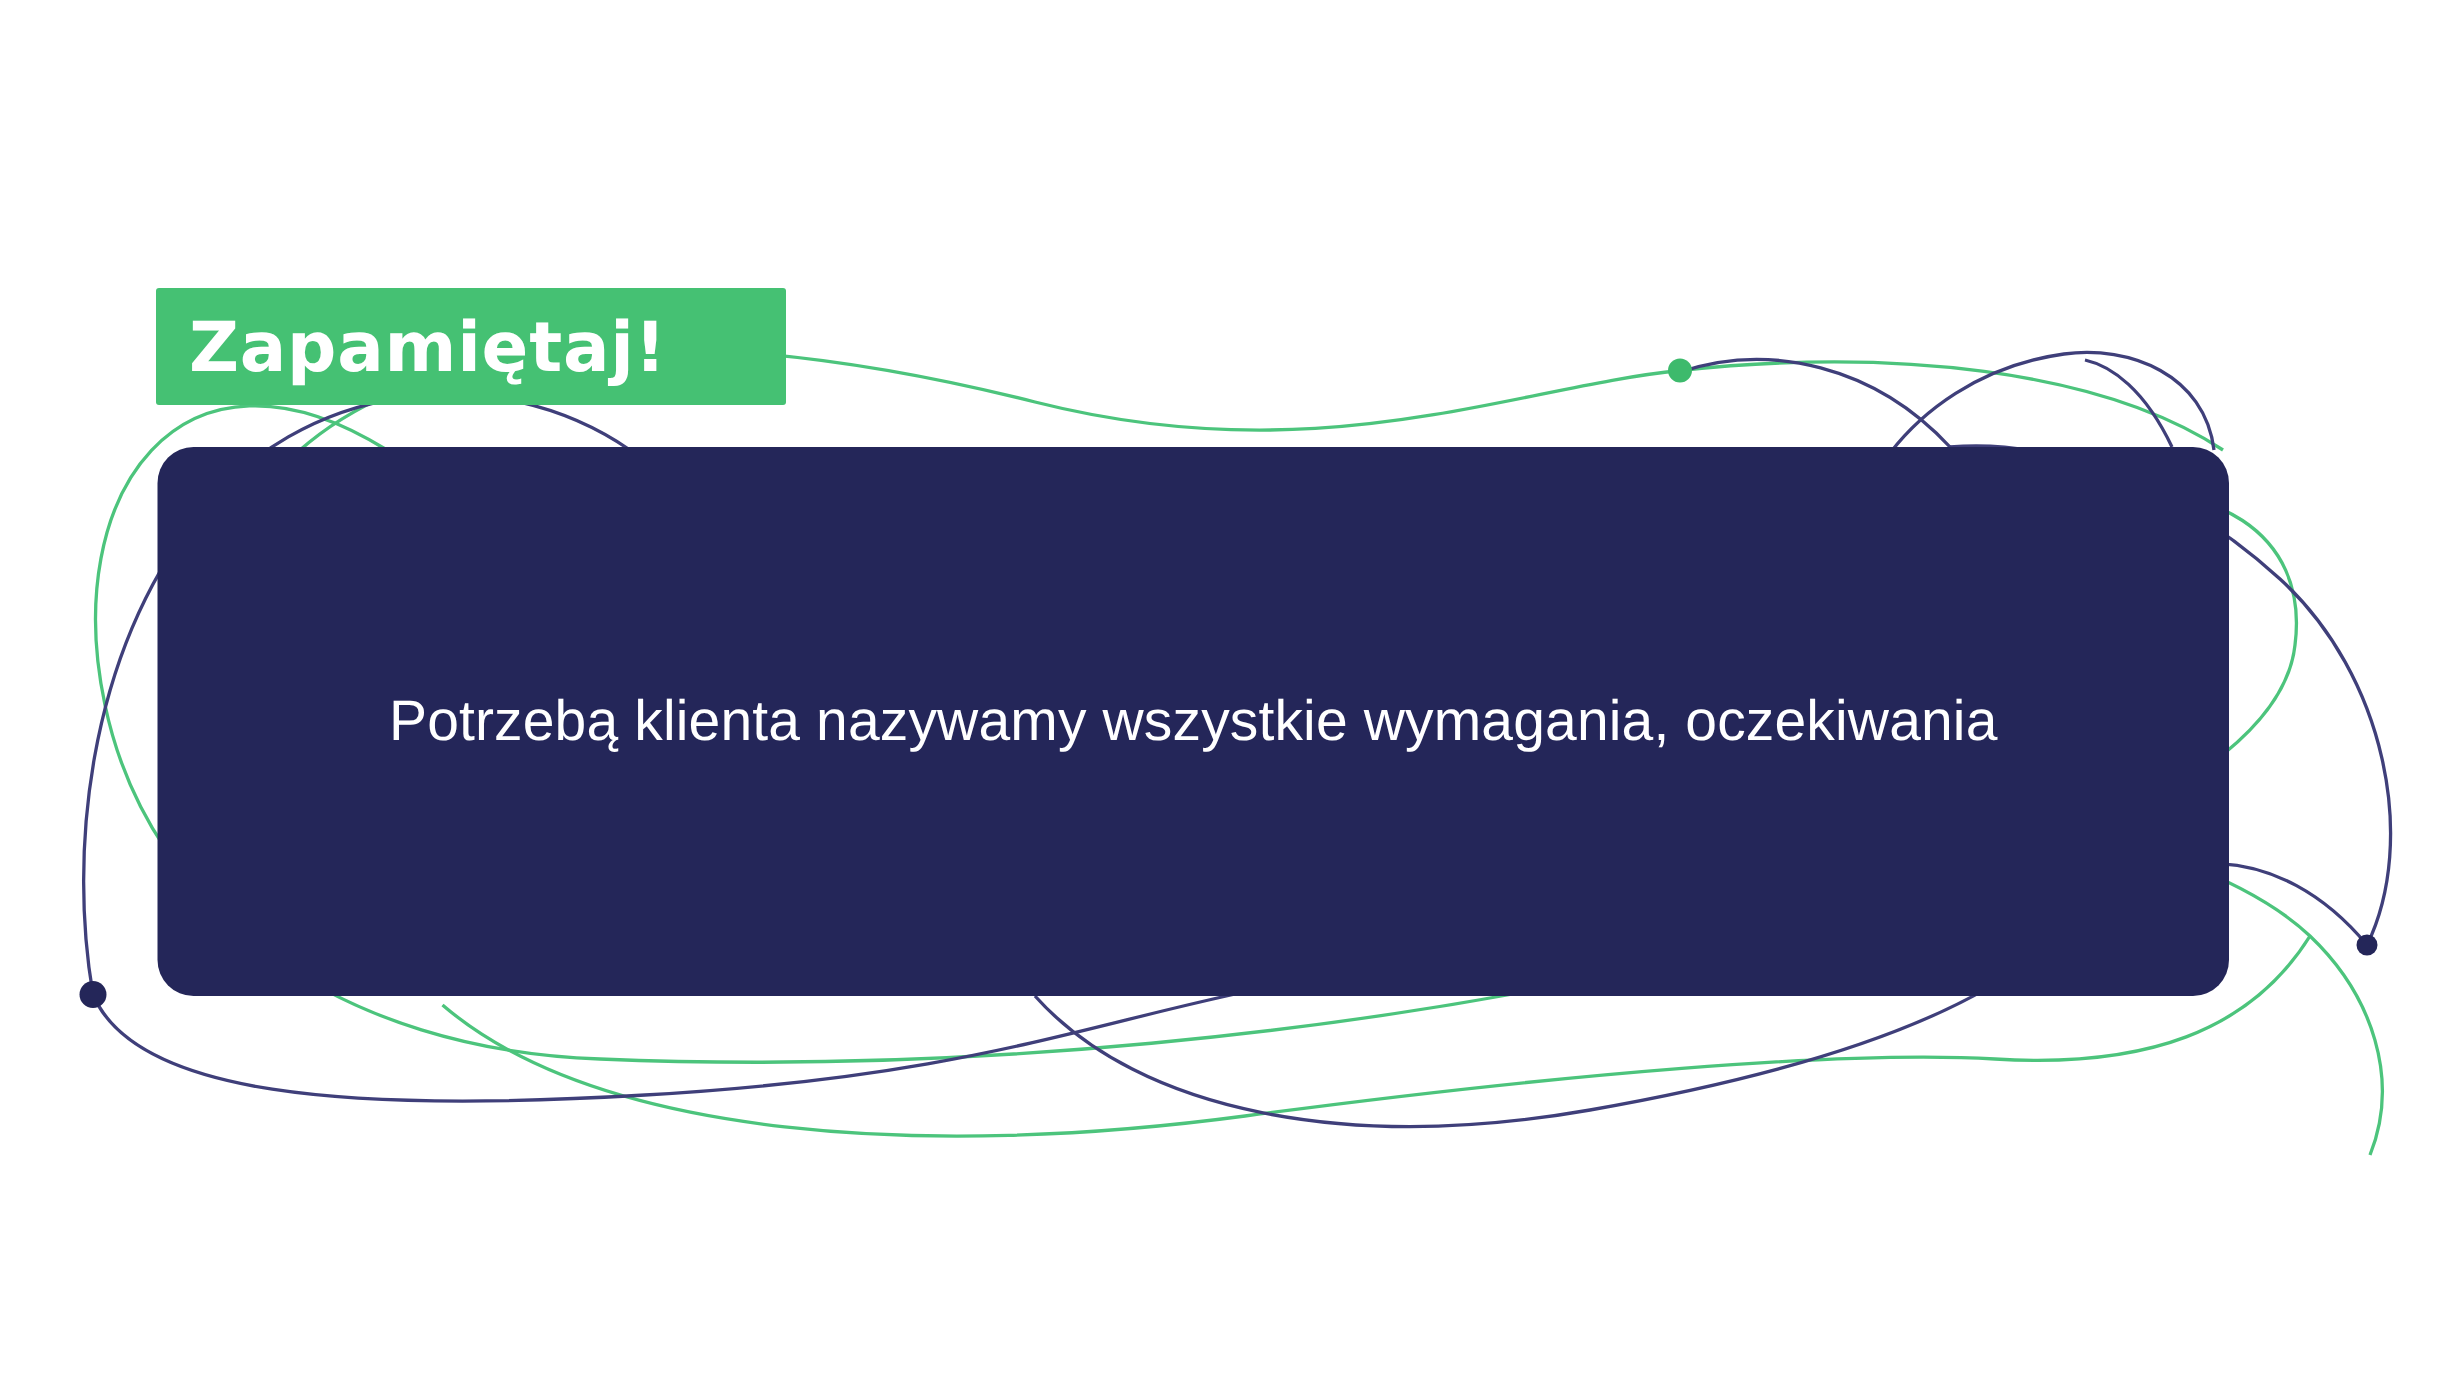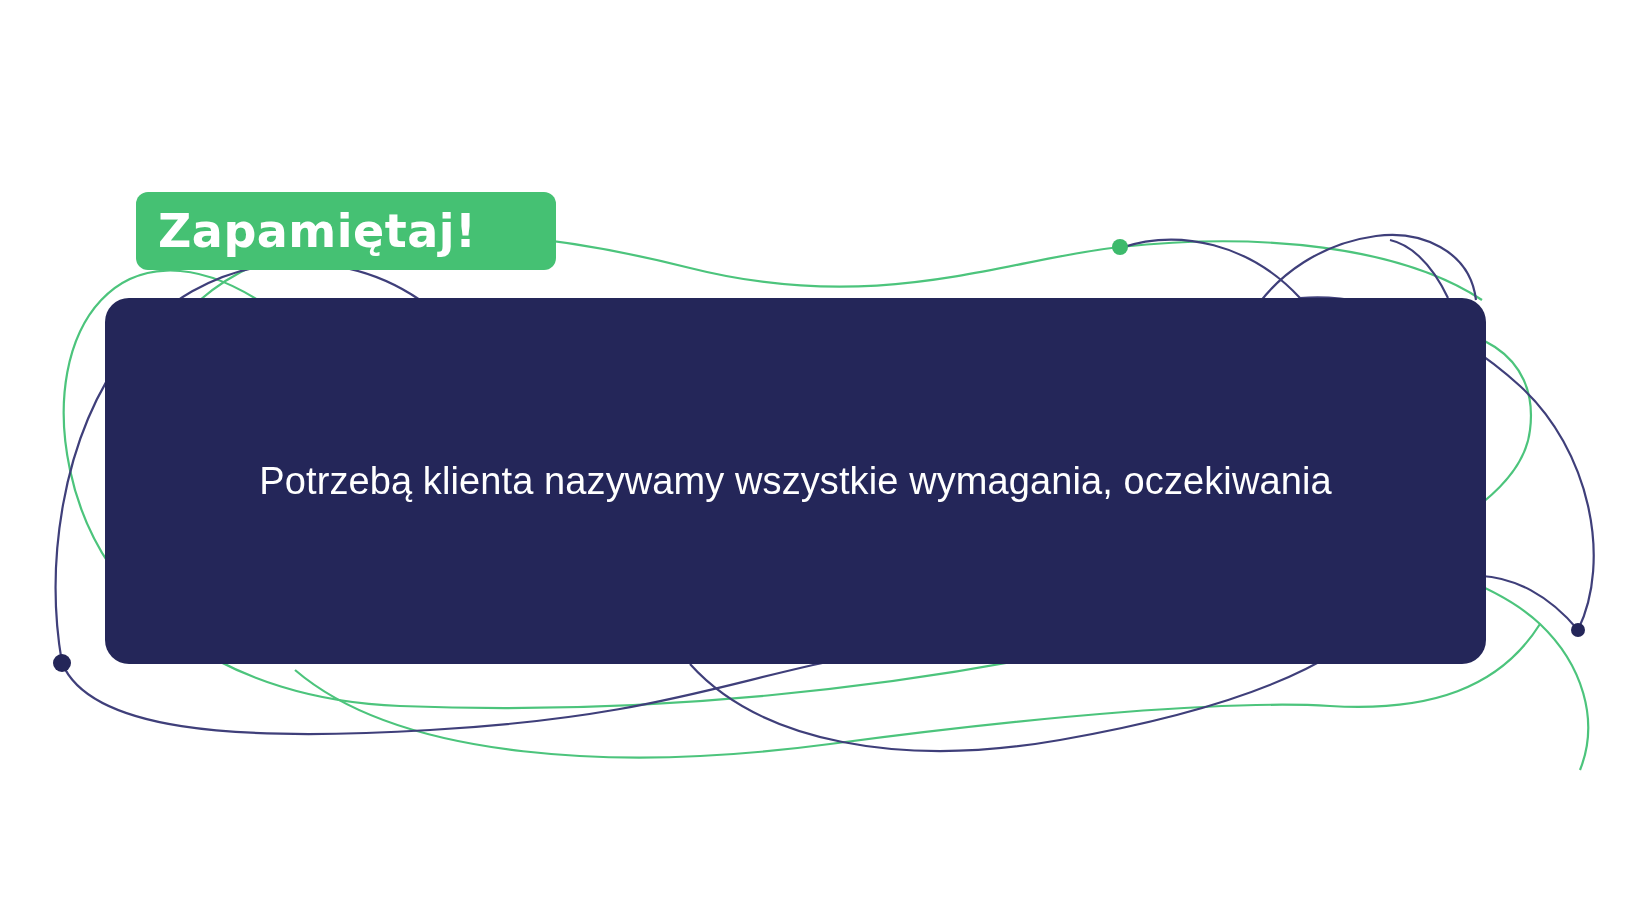--- a/index.html
+++ b/index.html
@@ -56,27 +56,26 @@
     display: block;
     white-space: nowrap;
   }
   .badge {
     position: absolute;
     left: 104px;
     top: 192px;
     min-width: 420px;
     height: 78px;
     background: #45c173;
-    border-radius: 12px;
+    border-radius: 2px;
     display: flex;
     align-items: center;
     z-index: 4;
     padding: 0 22px;
     box-sizing: border-box;
-    margin-left: 32px;
   }
   .badge-label {
     color: #ffffff;
     font-size: 46px;
     font-weight: 700;
     letter-spacing: 0.5px;
     line-height: 1;
     white-space: nowrap;
     font-family: "DejaVu Sans", sans-serif;
   }

